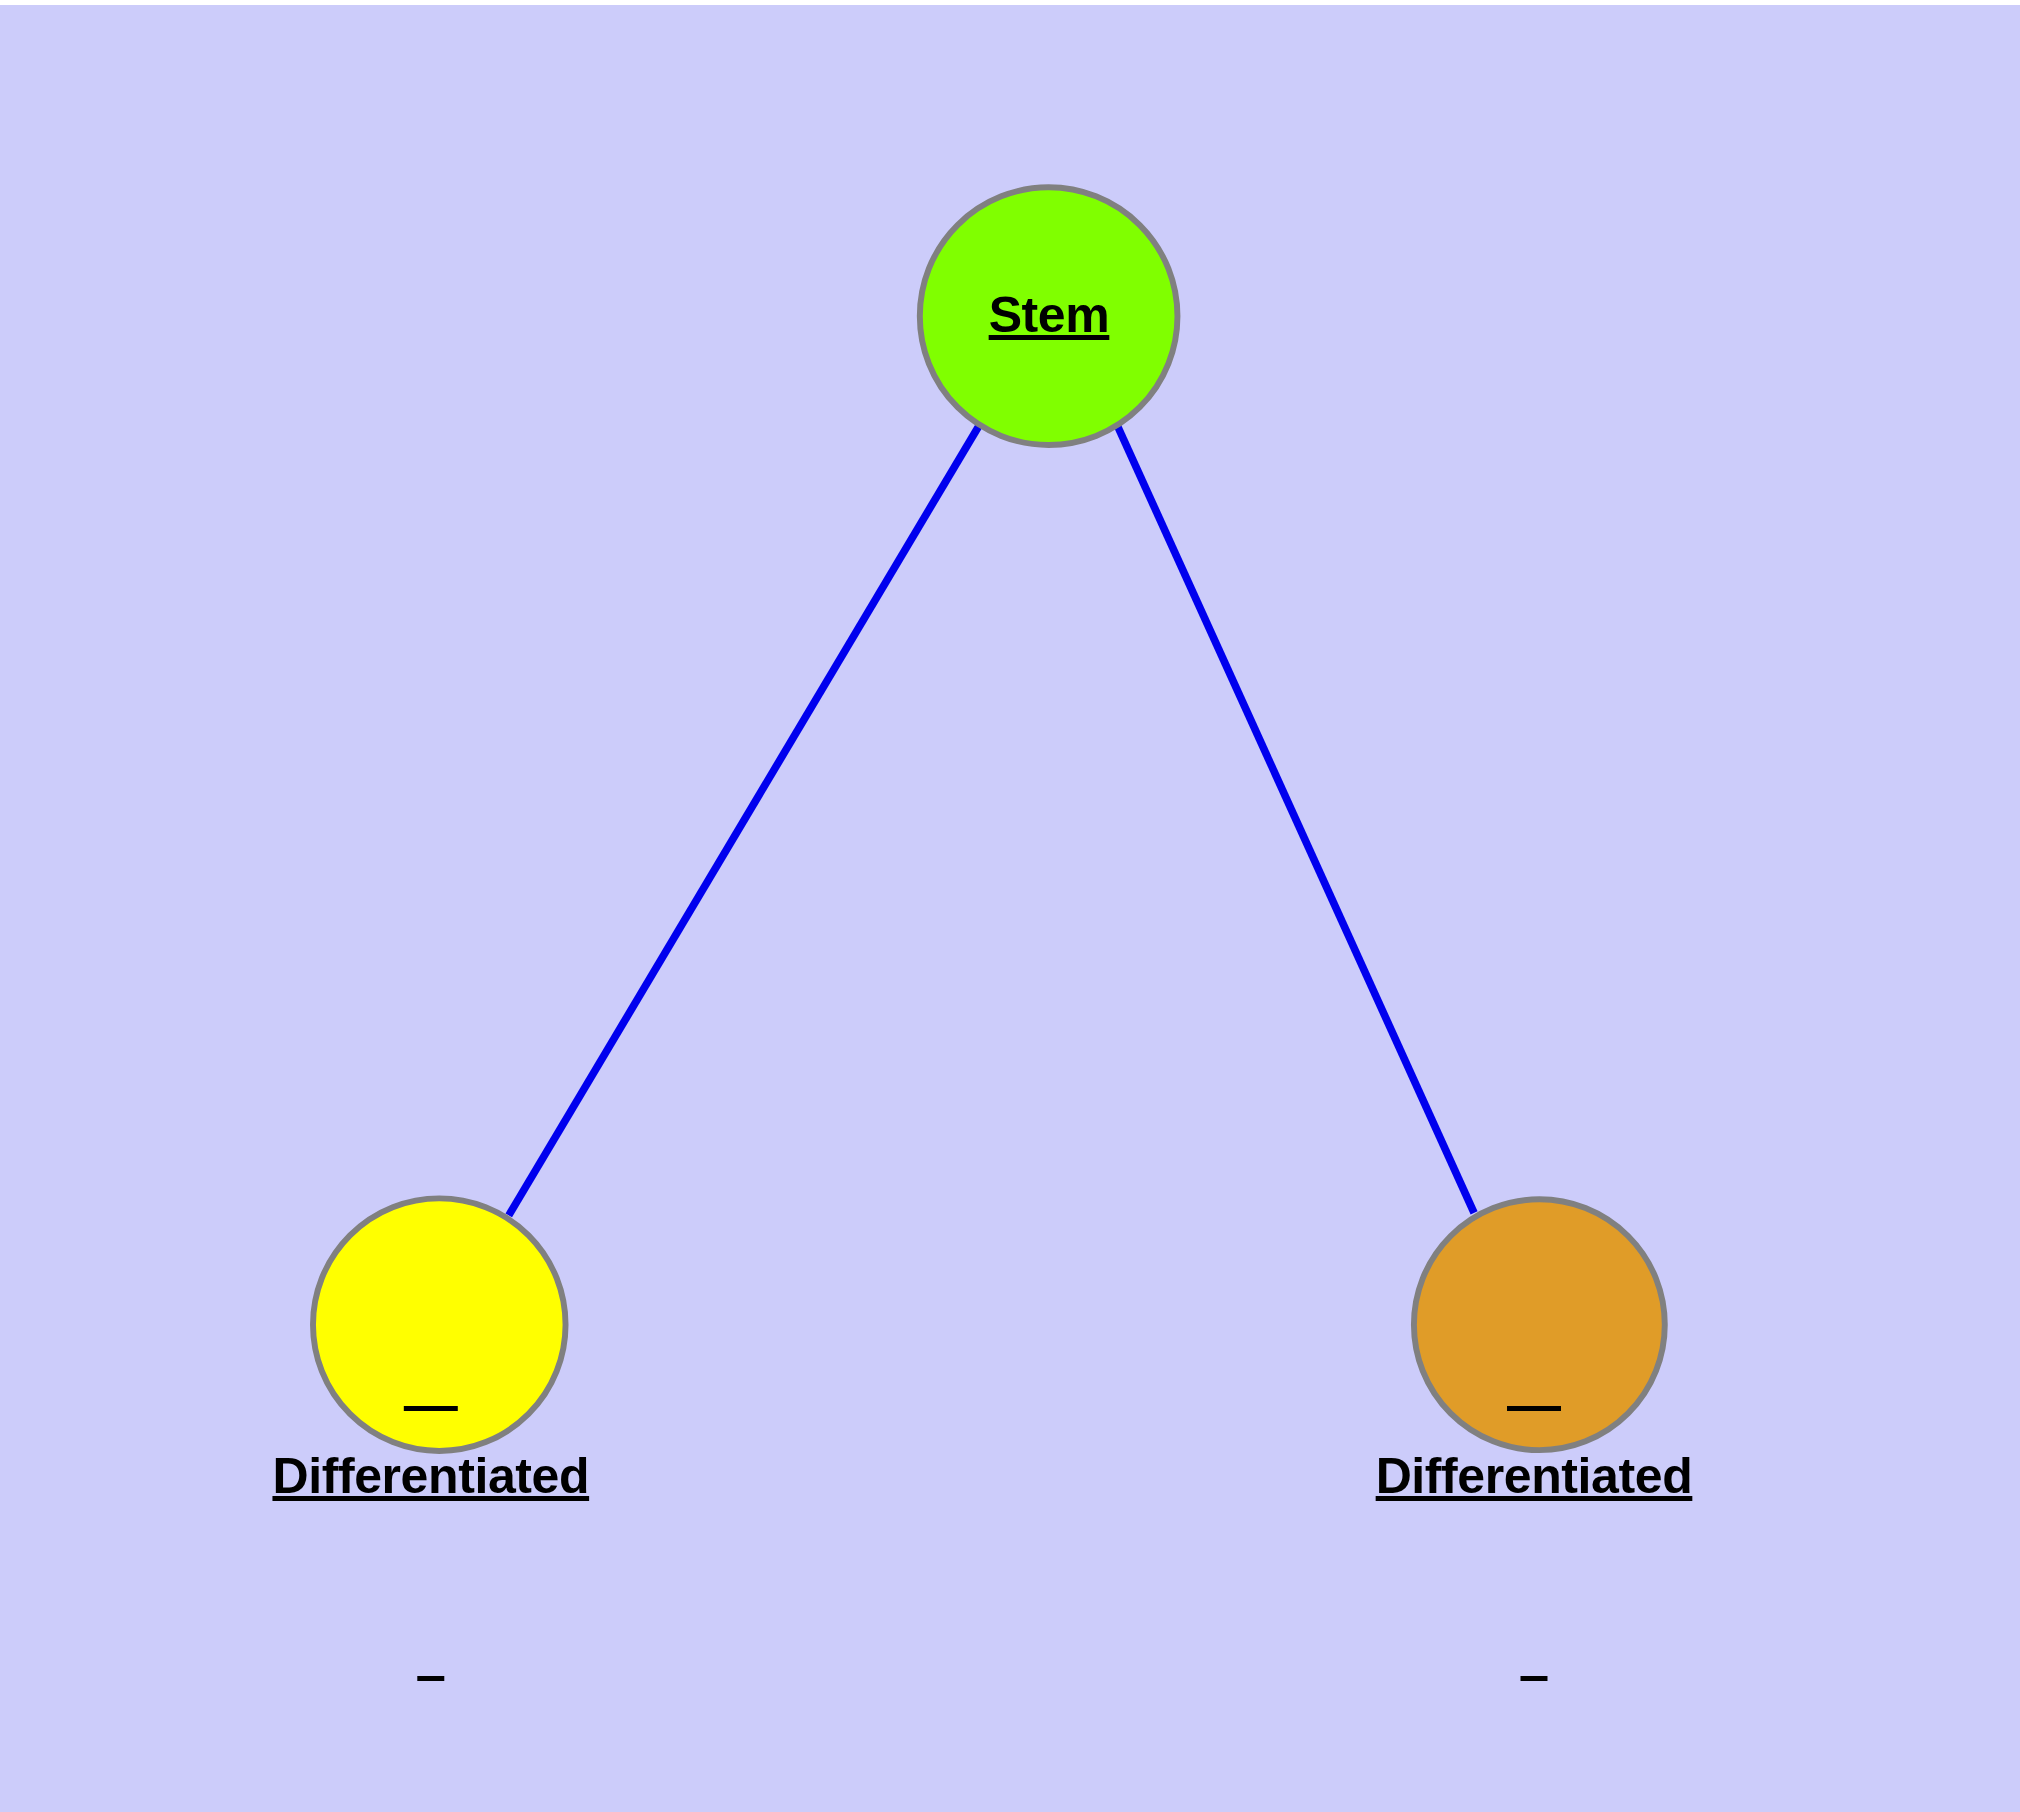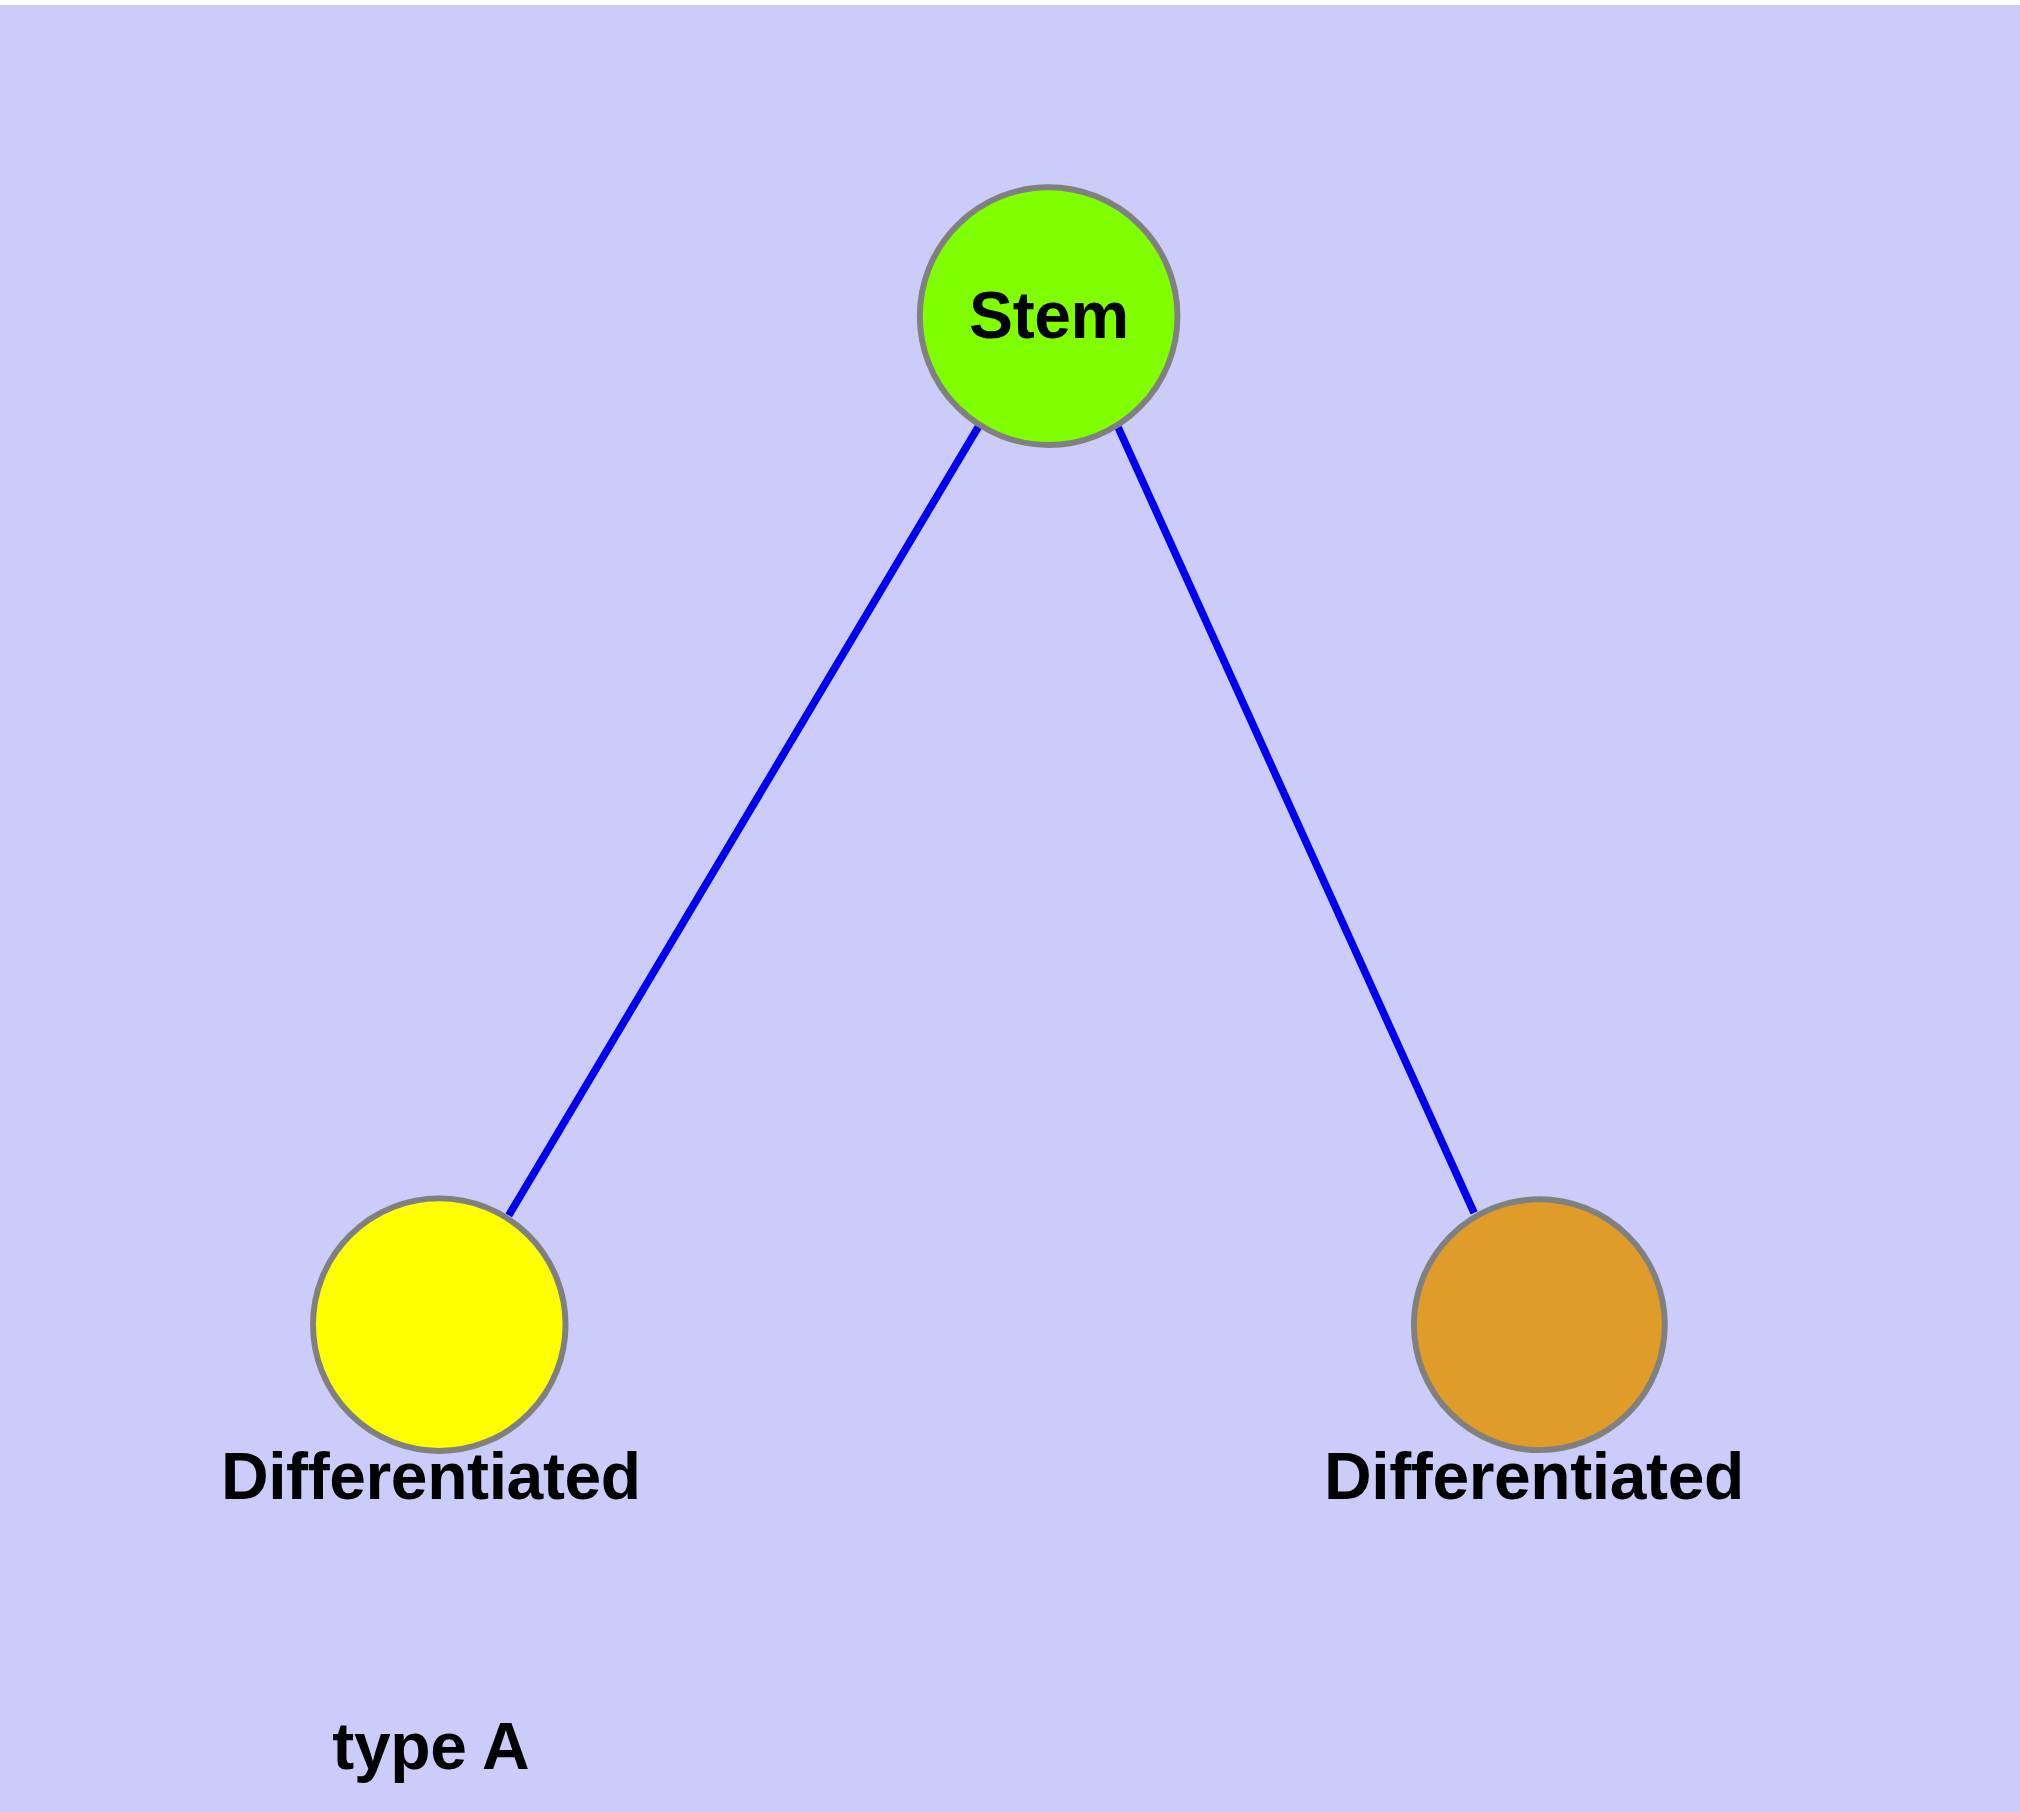--- a/index.html
+++ b/index.html
@@ -29,25 +29,26 @@
     top: 0;
     width: 2021px;
     height: 1812px;
   }
   .node-label {
     position: absolute;
     text-align: center;
     color: #000000;
     font-family: "Liberation Sans", sans-serif;
     font-weight: bold;
-    font-size: 66px;
+    font-size: 50px;
     line-height: 90px;
     white-space: pre;
     pointer-events: none;
     letter-spacing: -0.4px;
+    text-decoration: underline;
   }
 </style>
 </head>
 <body>
 
 <div id="canvas" style="background: rgb(255, 255, 255);">
 
   <div id="plot-area" style="background: rgb(204, 204, 250);"></div>
 
   <svg id="graph-svg" viewBox="0 0 2384 2138" xmlns="http://www.w3.org/2000/svg">
@@ -61,21 +62,20 @@
       <circle id="node-0" cx="1237" cy="373" r="152" fill="#80ff00" stroke="#808080" stroke-width="7"></circle>
       <circle id="node-1" cx="518" cy="1563" r="149" fill="#ffff00" stroke="#808080" stroke-width="7"></circle>
       <circle id="node-2" cx="1816" cy="1563" r="148" fill="#e09c28" stroke="#808080" stroke-width="7"></circle>
     </g>
   </svg>
 
   <div class="node-label" style="left: 625px; top: 270px; width: 848px; color: rgb(0, 0, 0);">Stem</div>
 
   <div class="node-label" style="left: 6.8px; top: 1251px; width: 848px; color: rgb(0, 0, 0);">
     <div>Differentiated</div>
-    <div>type A</div>
   </div>
 
   <div class="node-label" style="left: 1110px; top: 1251px; width: 848px; color: rgb(0, 0, 0);">
     <div>Differentiated</div>
   </div>
 
 </div>
 
 
 </body></html>

